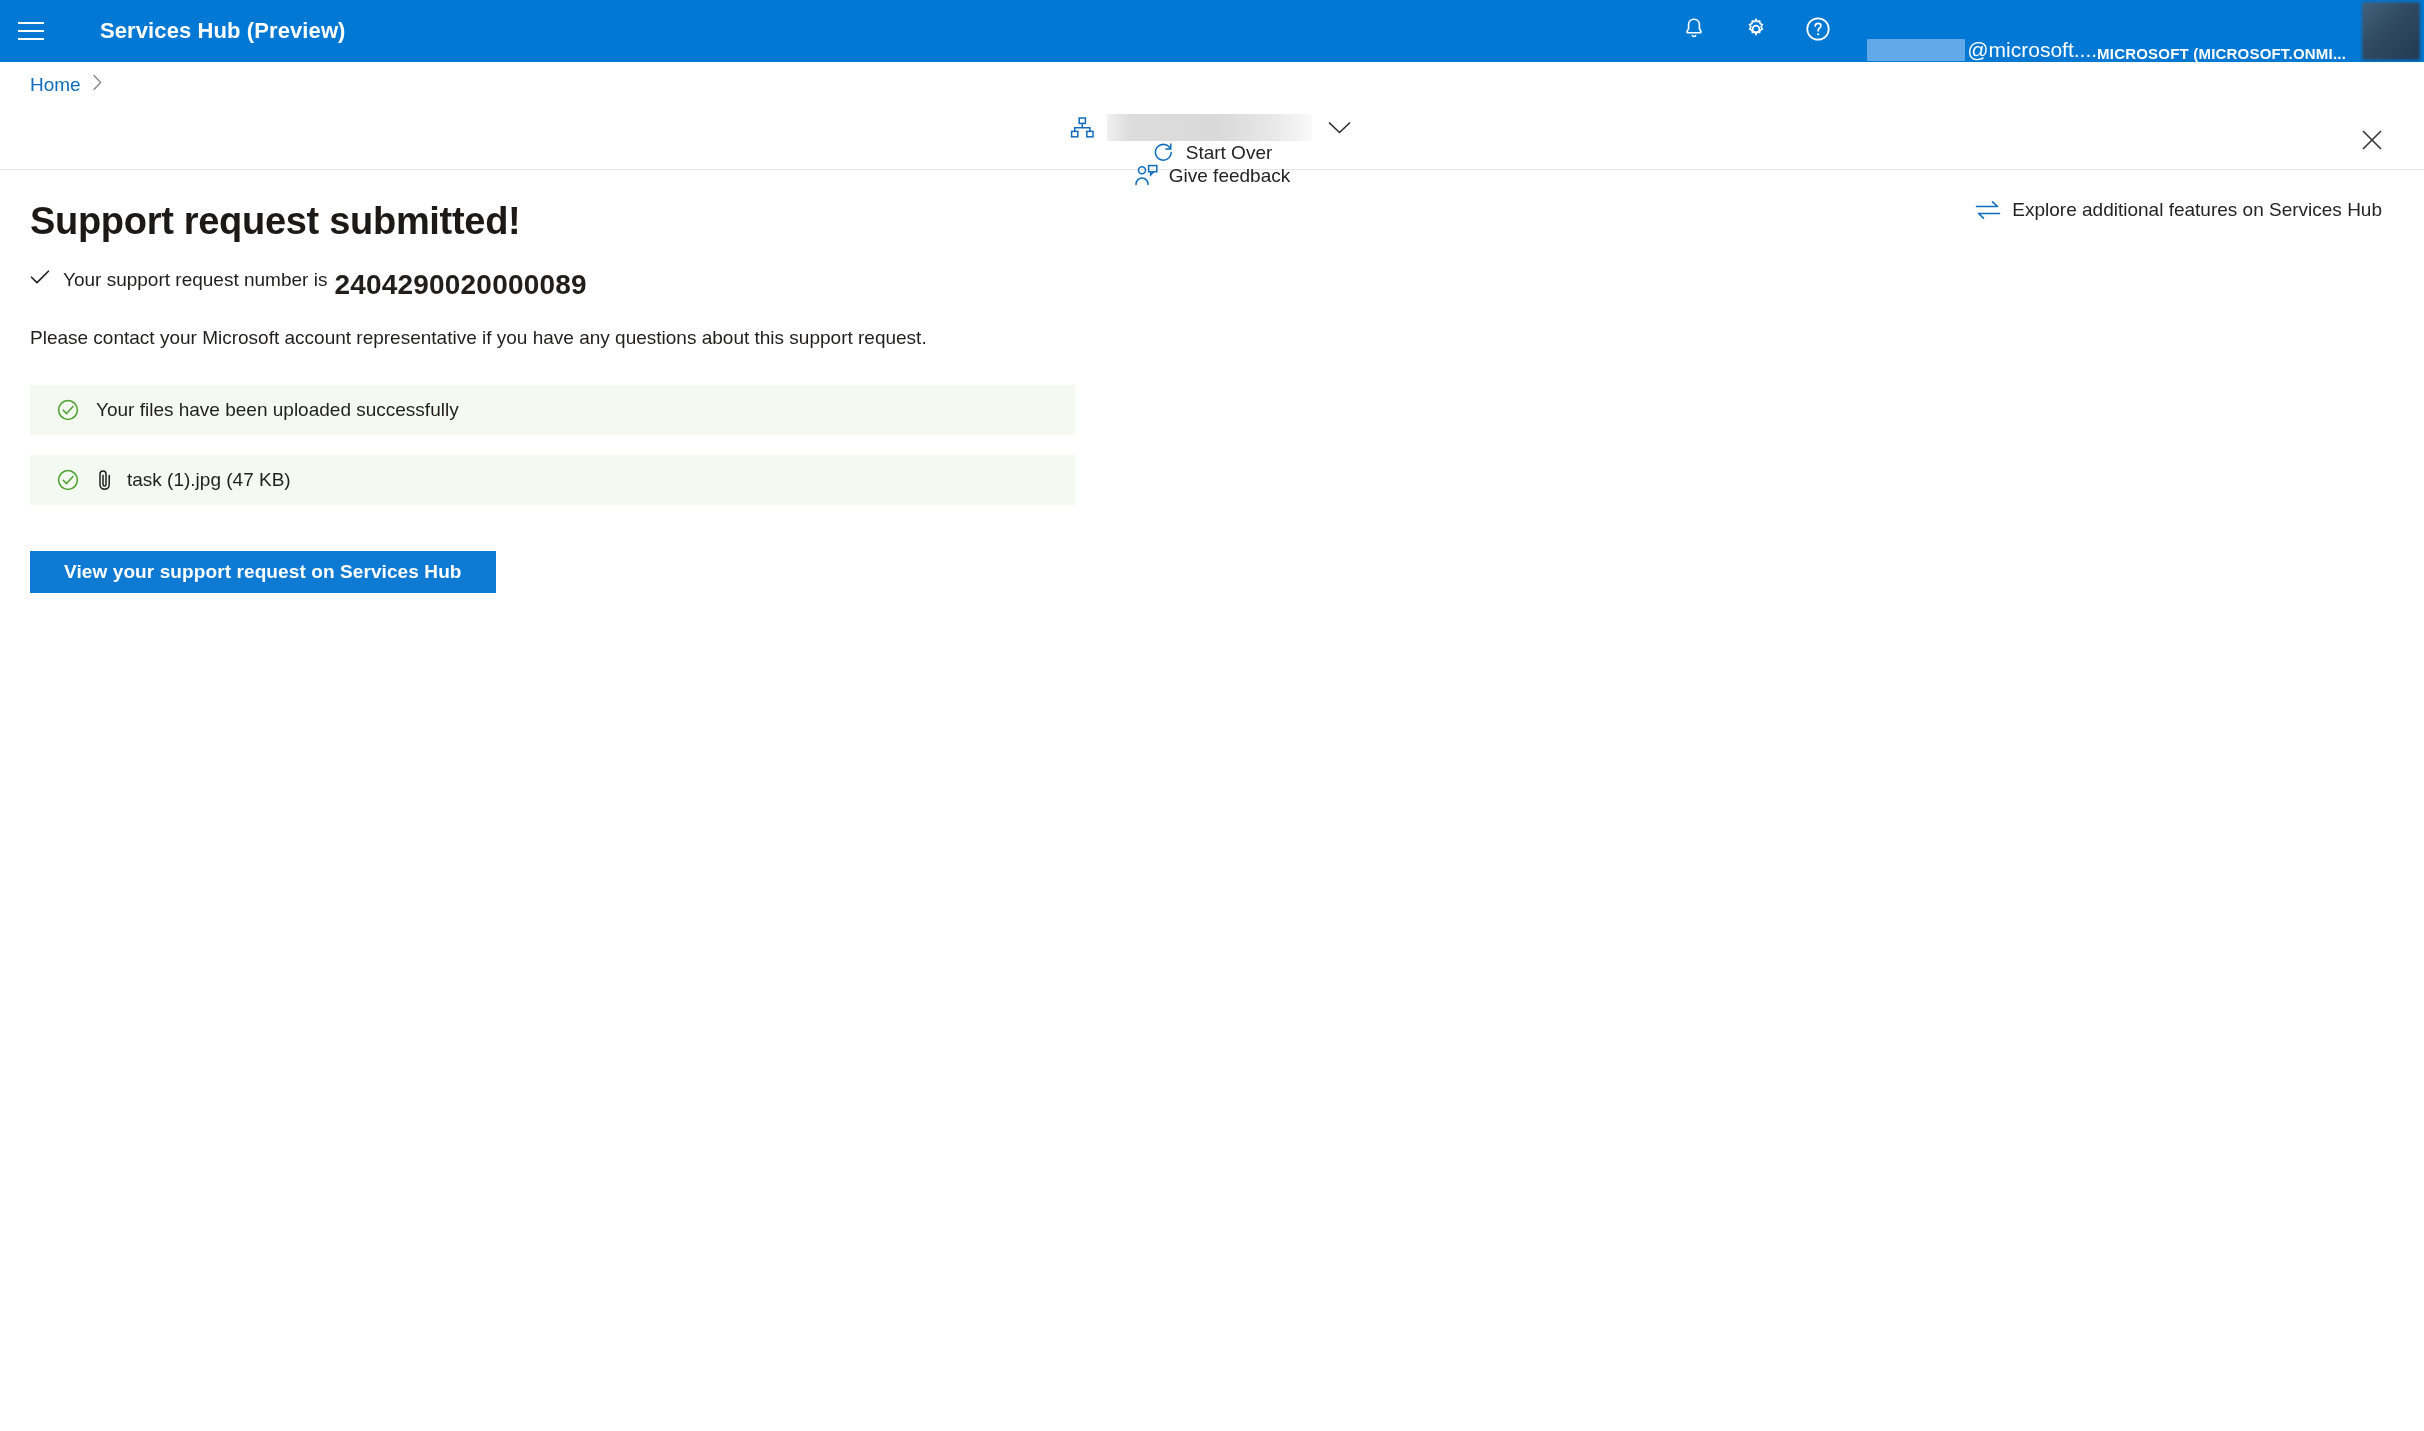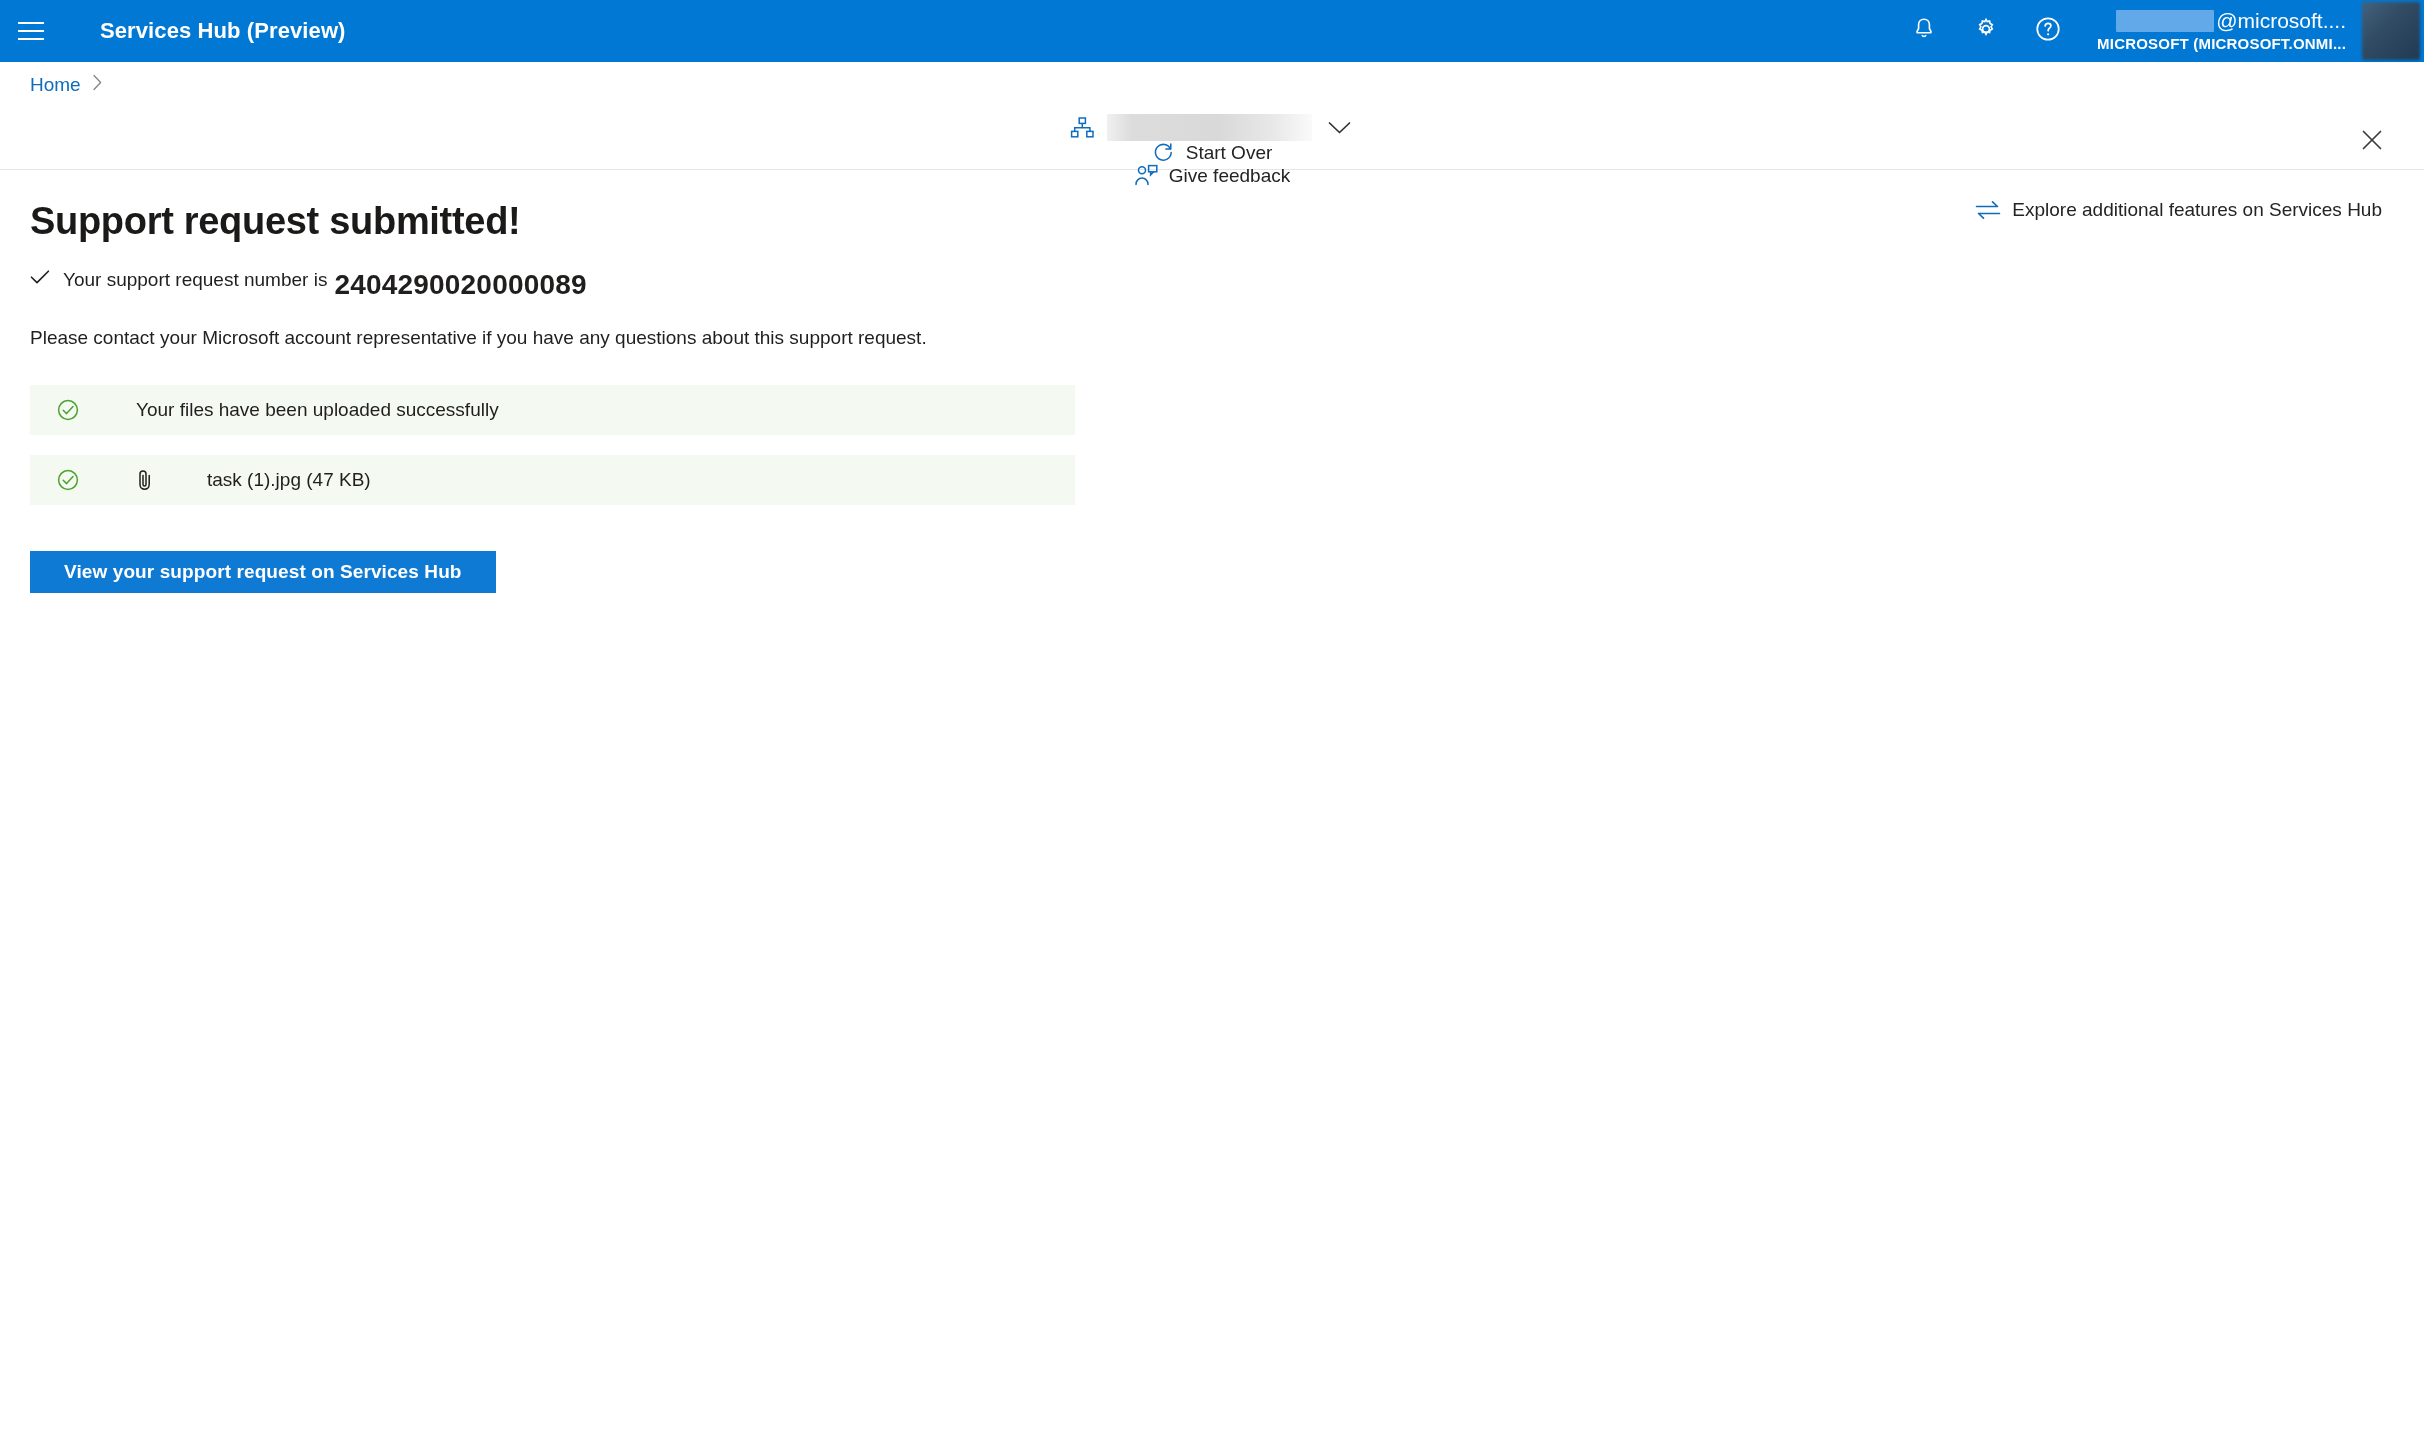--- a/index.html
+++ b/index.html
@@ -40,21 +40,20 @@
     align-items: center;
     height: 62px;
   }
   .icon-btn {
     width: 62px; height: 62px;
     display: flex; align-items: center; justify-content: center;
     cursor: pointer;
   }
   .user-block {
     display: flex;
-    flex-direction: column;
     align-items: flex-end;
     justify-content: center;
     height: 62px;
     padding-left: 18px;
     padding-right: 10px;
     cursor: pointer;
     line-height: 1.15;
   }
   .user-line1 {
     font-size: 21px;
@@ -209,21 +208,20 @@
   .success-box {
     width: 1045px;
     height: 50px;
     background: #f4faf1;
     display: flex;
     align-items: center;
     padding-left: 26px;
     font-size: 19px;
     color: #201f1e;
     margin-bottom: 20px;
-    gap: 40px;
   }
   .success-box .sc { display:flex; margin-right: 16px; }
   .success-box .clip { display:flex; margin-right: 13px; }
   .cta {
     margin-top: 26px;
     height: 42px;
     background: #0f7ad4;
     color: #ffffff;
     border: none;
     font-family: "Liberation Sans", sans-serif;

